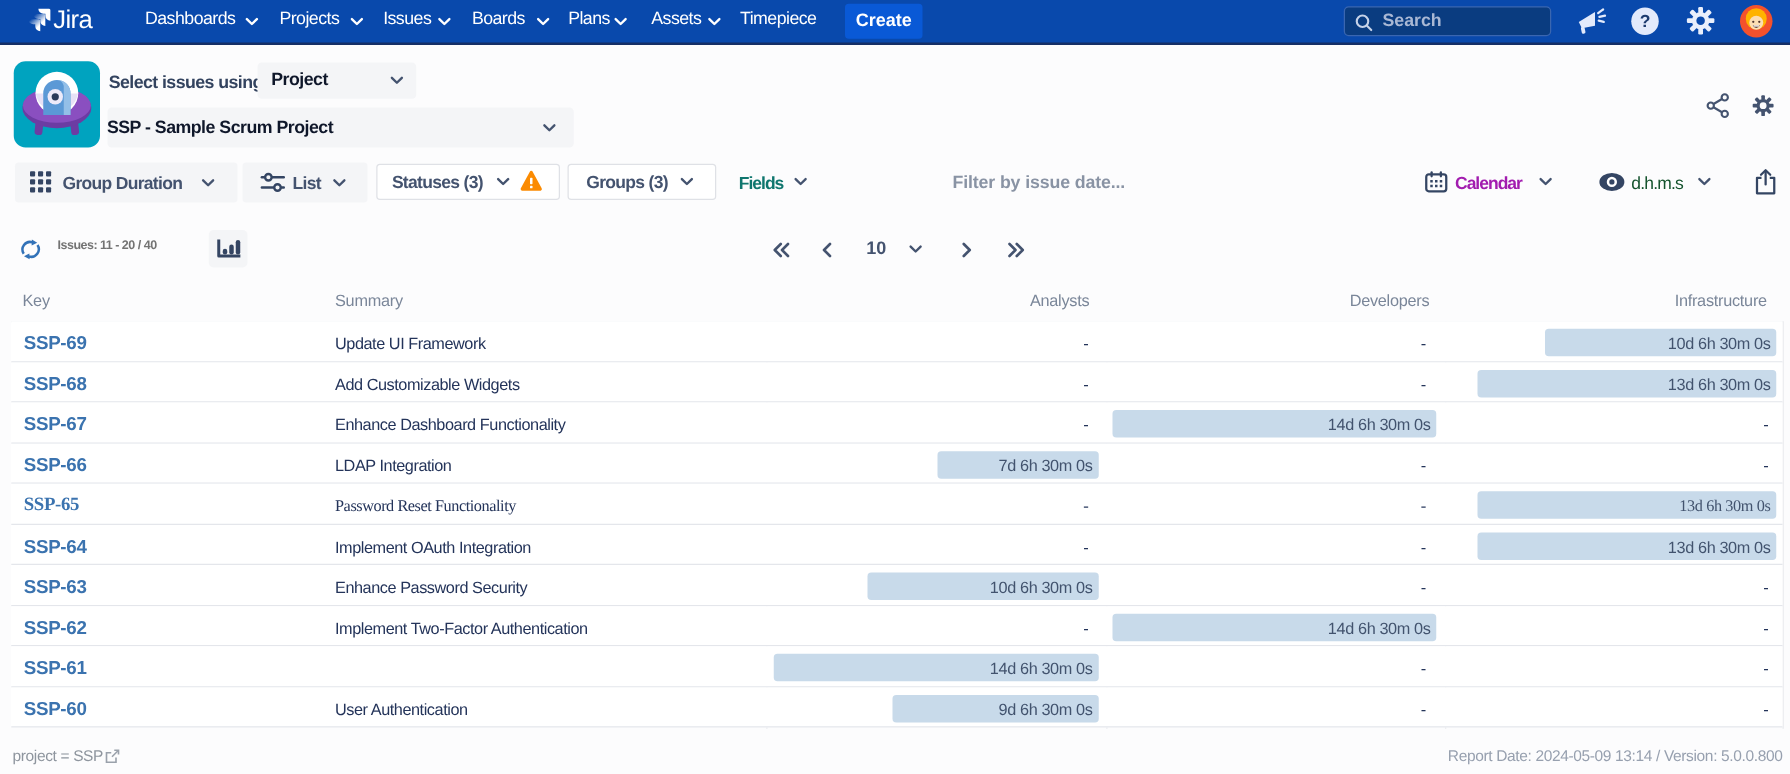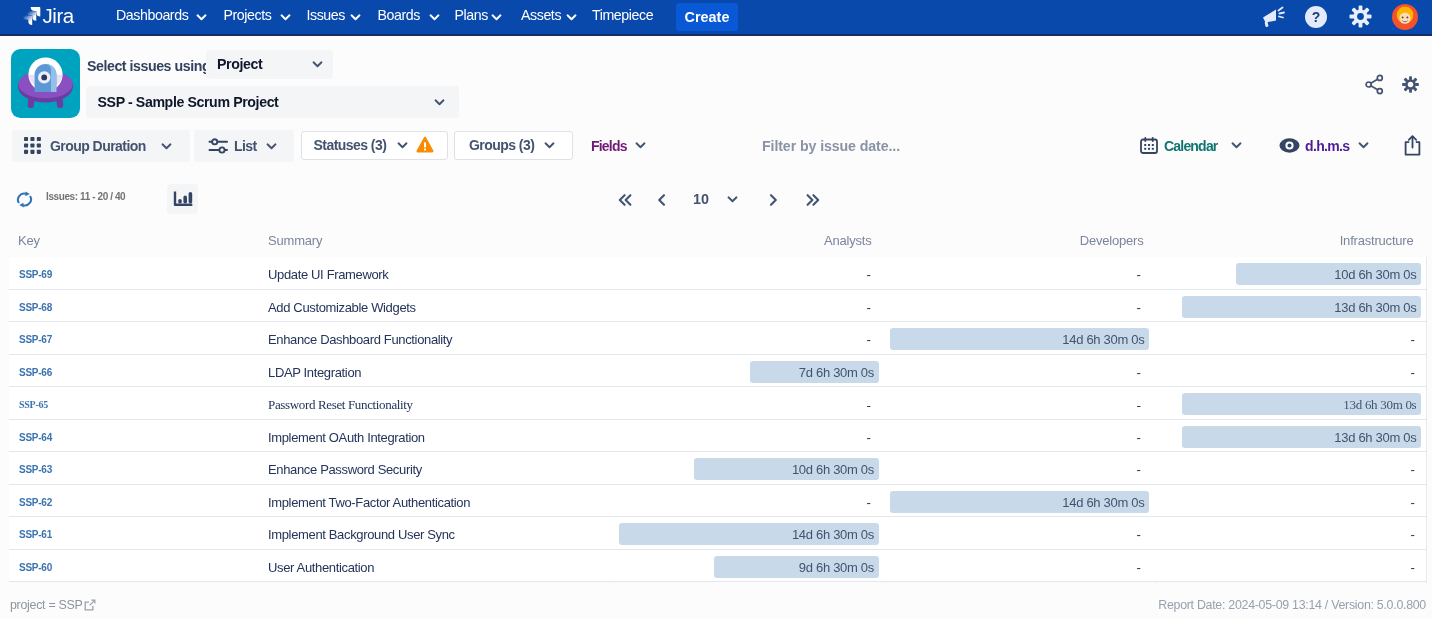--- a/index.html
+++ b/index.html
@@ -17,21 +17,21 @@
   .sel { background:#F4F5F7; border-radius:3.5px; color:#0f172a; font-size:14.2px; letter-spacing:-0.4px; }
 
   .tbtn { position:absolute; top:130px; height:32px; background:#F4F5F7; border-radius:3px;
           color:#44536F; font-size:14px; letter-spacing:-0.55px; font-weight:bold; line-height:32px; white-space:nowrap; }
   .tbtn2 { position:absolute; top:131px; height:29px; background:#FFFFFF; border:1px solid #DFE1E6;
            border-radius:3px; color:#44536F; font-size:14px; letter-spacing:-0.55px; font-weight:bold; line-height:27px; white-space:nowrap; }
 
   .hcell { position:absolute; top:233px; height:16px; color:#7A8699; font-size:13px; letter-spacing:-0.2px; line-height:16px; }
   .vline { position:absolute; top:257px; height:326px; width:1px; background:#E7E9ED; }
   .row   { position:absolute; left:9px; width:1417px; border-bottom:1px solid #E4E6EB; background:#fff; }
-  .key   { position:absolute; left:10px; top:0; height:32px; line-height:35px; color:#3B73AF; font-size:10px; letter-spacing:-0.25px; font-weight:bold; }
+  .key   { position:absolute; left:10px; top:0; height:32px; line-height:35px; color:#3B73AF; font-size:15px; letter-spacing:-0.25px; font-weight:bold; }
   .summ  { position:absolute; left:259px; top:0; height:32px; line-height:35px; color:#24345A; font-size:13px; letter-spacing:-0.35px; }
   .dash  { position:absolute; top:0; height:32px; line-height:35px; color:#24345A; font-size:13.2px; width:20px; text-align:right; }
   .bar   { position:absolute; top:6px; height:21.5px; background:#C8DAEA; border-radius:3px;
            color:#42536E; font-size:13px; letter-spacing:-0.3px; line-height:23px; text-align:right; padding-right:5px; }
 
   .foot { position:absolute; top:598px; color:#97A0AF; font-size:12.4px; letter-spacing:-0.28px; white-space:nowrap; }
 </style>
 </head>
 <body>
 
@@ -68,20 +68,28 @@
       <path d="M1.5 1.3 L5.5 5.2 L9.5 1.3" fill="none" stroke="#fff" stroke-width="1.9" stroke-linecap="round" stroke-linejoin="round"></path>
     </svg>
   <svg style="left:491px; top:14px;" width="11" height="7" viewBox="0 0 11 7">
       <path d="M1.5 1.3 L5.5 5.2 L9.5 1.3" fill="none" stroke="#fff" stroke-width="1.9" stroke-linecap="round" stroke-linejoin="round"></path>
     </svg>
   <svg style="left:566px; top:14px;" width="11" height="7" viewBox="0 0 11 7">
       <path d="M1.5 1.3 L5.5 5.2 L9.5 1.3" fill="none" stroke="#fff" stroke-width="1.9" stroke-linecap="round" stroke-linejoin="round"></path>
     </svg>
   <div class="abs" style="left:676px; top:2.5px; width:62px; height:28px; background:#0959D6; border-radius:3px;
        color:#fff; font-size:14.4px; line-height:28px; text-align:center;">Create</div>
+  <div class="abs" style="left:1075px; top:5px; width:166px; height:24px; background:#0A3C80;
+       border:1px solid #3A66B0; border-radius:4px;">
+    <svg style="left:7px; top:4px;" width="16" height="16" viewBox="0 0 16 16">
+      <circle cx="7" cy="7" r="4.6" fill="none" stroke="#C6D2E8" stroke-width="1.7"></circle>
+      <line x1="10.6" y1="10.6" x2="14" y2="14" stroke="#C6D2E8" stroke-width="1.7" stroke-linecap="round"></line>
+    </svg>
+    <div class="abs" style="left:30px; top:0; line-height:22px; color:#A9B8D4; font-size:14.2px;">Search</div>
+  </div>
 
   <svg style="left:1260px; top:5px;" width="26" height="22" viewBox="0 0 26 22">
     <polygon points="3,12.5 16,4.5 16,15.5 5.5,17.5" fill="#E3EAFB"></polygon>
     <rect x="5" y="16.5" width="3" height="5.5" rx="1.2" fill="#E3EAFB" transform="rotate(-12 6.5 19)"></rect>
     <line x1="18.5" y1="5.5" x2="22.5" y2="2.5" stroke="#E3EAFB" stroke-width="1.8" stroke-linecap="round"></line>
     <line x1="19.5" y1="8.5" x2="24" y2="7.5" stroke="#E3EAFB" stroke-width="1.8" stroke-linecap="round"></line>
     <line x1="19" y1="11.5" x2="23" y2="12.5" stroke="#E3EAFB" stroke-width="1.8" stroke-linecap="round"></line>
   </svg>
 
   <svg style="left:1304px; top:5px;" width="24" height="24" viewBox="0 0 24 24">
@@ -131,21 +139,21 @@
   <circle cx="33.2" cy="28.4" r="2.9" fill="#2A3A5A"></circle>
 </svg>
 <div id="selectlbl" class="abs" style="left:87px; top:58px;">Select issues using</div>
 <div class="sel abs" style="left:206px; top:50px; width:127px; height:29px; line-height:29px;">
   <span style="margin-left:11px;">Project</span>
 </div>
 <svg style="left:312px; top:61px;" width="11" height="7" viewBox="0 0 11 7">
     <path d="M1.5 1.3 L5.5 5.2 L9.5 1.3" fill="none" stroke="#44536F" stroke-width="1.9" stroke-linecap="round" stroke-linejoin="round"></path>
   </svg>
 <div class="sel abs" style="left:85.5px; top:86px; width:373px; height:32px; line-height:32px;">
-  <span style="margin-left:12px;">SSP - Sample Scrum Project</span>
+  <span style="margin-left:0;">SSP - Sample Scrum Project</span>
 </div>
 <svg style="left:434px; top:99px;" width="11" height="7" viewBox="0 0 11 7">
     <path d="M1.5 1.3 L5.5 5.2 L9.5 1.3" fill="none" stroke="#44536F" stroke-width="1.9" stroke-linecap="round" stroke-linejoin="round"></path>
   </svg>
 
 <svg style="left:1365px; top:75px;" width="19" height="19" viewBox="0 0 19 19">
   <g stroke="#44536F" stroke-width="1.7" fill="none">
     <circle cx="3.6" cy="9.5" r="2.5"></circle>
     <circle cx="14.8" cy="2.9" r="2.5"></circle>
     <circle cx="14.8" cy="16.1" r="2.5"></circle>
@@ -207,50 +215,50 @@
   <path d="M9 2 L16.2 15.2 H1.8 Z" fill="#FB8B02" stroke="#FB8B02" stroke-width="2.6" stroke-linejoin="round"></path>
   <rect x="8" y="6.2" width="2" height="5.2" rx="0.6" fill="#fff"></rect>
   <rect x="8" y="12.6" width="2" height="2" rx="0.5" fill="#fff"></rect>
 </svg>
 
 <div class="tbtn2" style="left:454px; width:119px;"><span style="margin-left:14px;">Groups (3)</span></div>
 <svg style="left:544px; top:142px;" width="11" height="7" viewBox="0 0 11 7">
     <path d="M1.5 1.3 L5.5 5.2 L9.5 1.3" fill="none" stroke="#44536F" stroke-width="1.9" stroke-linecap="round" stroke-linejoin="round"></path>
   </svg>
 
-<div class="abs" style="left:591px; top:130px; height:32px; line-height:32px; color:#701a75; font-size:14px; letter-spacing:-0.8px; font-weight:bold;">Fields</div>
+<div class="abs" style="left:591px; top:130px; height:32px; line-height:32px; color:#0f766e; font-size:14px; letter-spacing:-0.8px; font-weight:bold;">Fields</div>
 <svg style="left:635px; top:142px;" width="11" height="7" viewBox="0 0 11 7">
     <path d="M1.5 1.3 L5.5 5.2 L9.5 1.3" fill="none" stroke="#44536F" stroke-width="1.9" stroke-linecap="round" stroke-linejoin="round"></path>
   </svg>
 
 <div class="abs" style="left:762px; top:130px; height:32px; line-height:32px; color:#8993A4; font-size:14.2px; letter-spacing:-0.1px;">Filter by issue date...</div>
 
 <svg style="left:1139.5px; top:136.5px;" width="18" height="17" viewBox="0 0 18 17">
   <rect x="1" y="2.5" width="16" height="13.5" rx="2" fill="none" stroke="#344563" stroke-width="1.8"></rect>
   <line x1="5.3" y1="0.8" x2="5.3" y2="4" stroke="#344563" stroke-width="1.8" stroke-linecap="round"></line>
   <line x1="12.7" y1="0.8" x2="12.7" y2="4" stroke="#344563" stroke-width="1.8" stroke-linecap="round"></line>
   <g fill="#344563">
     <rect x="4.2" y="7" width="2" height="2"></rect>
       <rect x="8" y="7" width="2" height="2"></rect>
       <rect x="11.8" y="7" width="2" height="2"></rect>
     <rect x="4.2" y="10.8" width="2" height="2"></rect>
       <rect x="8" y="10.8" width="2" height="2"></rect>
       <rect x="11.8" y="10.8" width="2" height="2"></rect>
   </g>
 </svg>
-<div class="abs" style="left:1164px; top:130px; height:32px; line-height:32px; color:#0f766e; font-size:14px; letter-spacing:-0.8px; font-weight:bold;">Calendar</div>
+<div class="abs" style="left:1164px; top:130px; height:32px; line-height:32px; color:#a21caf; font-size:14px; letter-spacing:-0.8px; font-weight:bold;">Calendar</div>
 <svg style="left:1231px; top:142px;" width="11" height="7" viewBox="0 0 11 7">
     <path d="M1.5 1.3 L5.5 5.2 L9.5 1.3" fill="none" stroke="#44536F" stroke-width="1.9" stroke-linecap="round" stroke-linejoin="round"></path>
   </svg>
 
 <svg style="left:1278.5px; top:138px;" width="21" height="15" viewBox="0 0 21 15">
   <ellipse cx="10.5" cy="7.5" rx="10" ry="7.2" fill="#344563"></ellipse>
   <circle cx="10.5" cy="7.5" r="3.1" fill="none" stroke="#fff" stroke-width="2"></circle>
 </svg>
-<div class="abs" style="left:1305px; top:130px; height:32px; line-height:32px; color:#4c1d95; font-size:14px; letter-spacing:-0.65px; font-weight:bold;">d.h.m.s</div>
+<div class="abs" style="left:1305px; top:130px; height:32px; line-height:32px; color:#14532d; font-size:14px; letter-spacing:-0.65px; font-weight:normal;">d.h.m.s</div>
 <svg style="left:1358px; top:142px;" width="11" height="7" viewBox="0 0 11 7">
     <path d="M1.5 1.3 L5.5 5.2 L9.5 1.3" fill="none" stroke="#44536F" stroke-width="1.9" stroke-linecap="round" stroke-linejoin="round"></path>
   </svg>
 
 <svg style="left:1404px; top:135px;" width="17" height="21" viewBox="0 0 17 21">
   <path d="M5.2 7.2 H1.6 V19.6 H15.4 V7.2 H11.8" fill="none" stroke="#344563" stroke-width="1.8" stroke-linejoin="round"></path>
   <line x1="8.5" y1="1.6" x2="8.5" y2="12.5" stroke="#344563" stroke-width="1.8" stroke-linecap="round"></line>
   <path d="M4.8 4.8 L8.5 1.2 L12.2 4.8" fill="none" stroke="#344563" stroke-width="1.8" stroke-linecap="round" stroke-linejoin="round"></path>
 </svg>
 
@@ -358,21 +366,20 @@
 </div>
 <div class="row" style="top:485px; height:32px;">
   <div class="key">SSP-62</div>
   <div class="summ">Implement Two-Factor Authentication</div>
   <div class="dash" style="left:842px;">-</div>
   <div class="bar" style="left:881.4px; width:259.0px;">14d 6h 30m 0s</div>
   <div class="dash" style="left:1386px;">-</div>
 </div>
 <div class="row" style="top:517px; height:33px;">
   <div class="key">SSP-61</div>
-  <div class="summ">Implement Background User Sync</div>
   <div class="bar" style="left:610.0px; width:260.0px;">14d 6h 30m 0s</div>
   <div class="dash" style="left:1112px;">-</div>
   <div class="dash" style="left:1386px;">-</div>
 </div>
 <div class="row" style="top:550px; height:32px;">
   <div class="key">SSP-60</div>
   <div class="summ">User Authentication</div>
   <div class="bar" style="left:704.5px; width:165.5px;">9d 6h 30m 0s</div>
   <div class="dash" style="left:1112px;">-</div>
   <div class="dash" style="left:1386px;">-</div>

